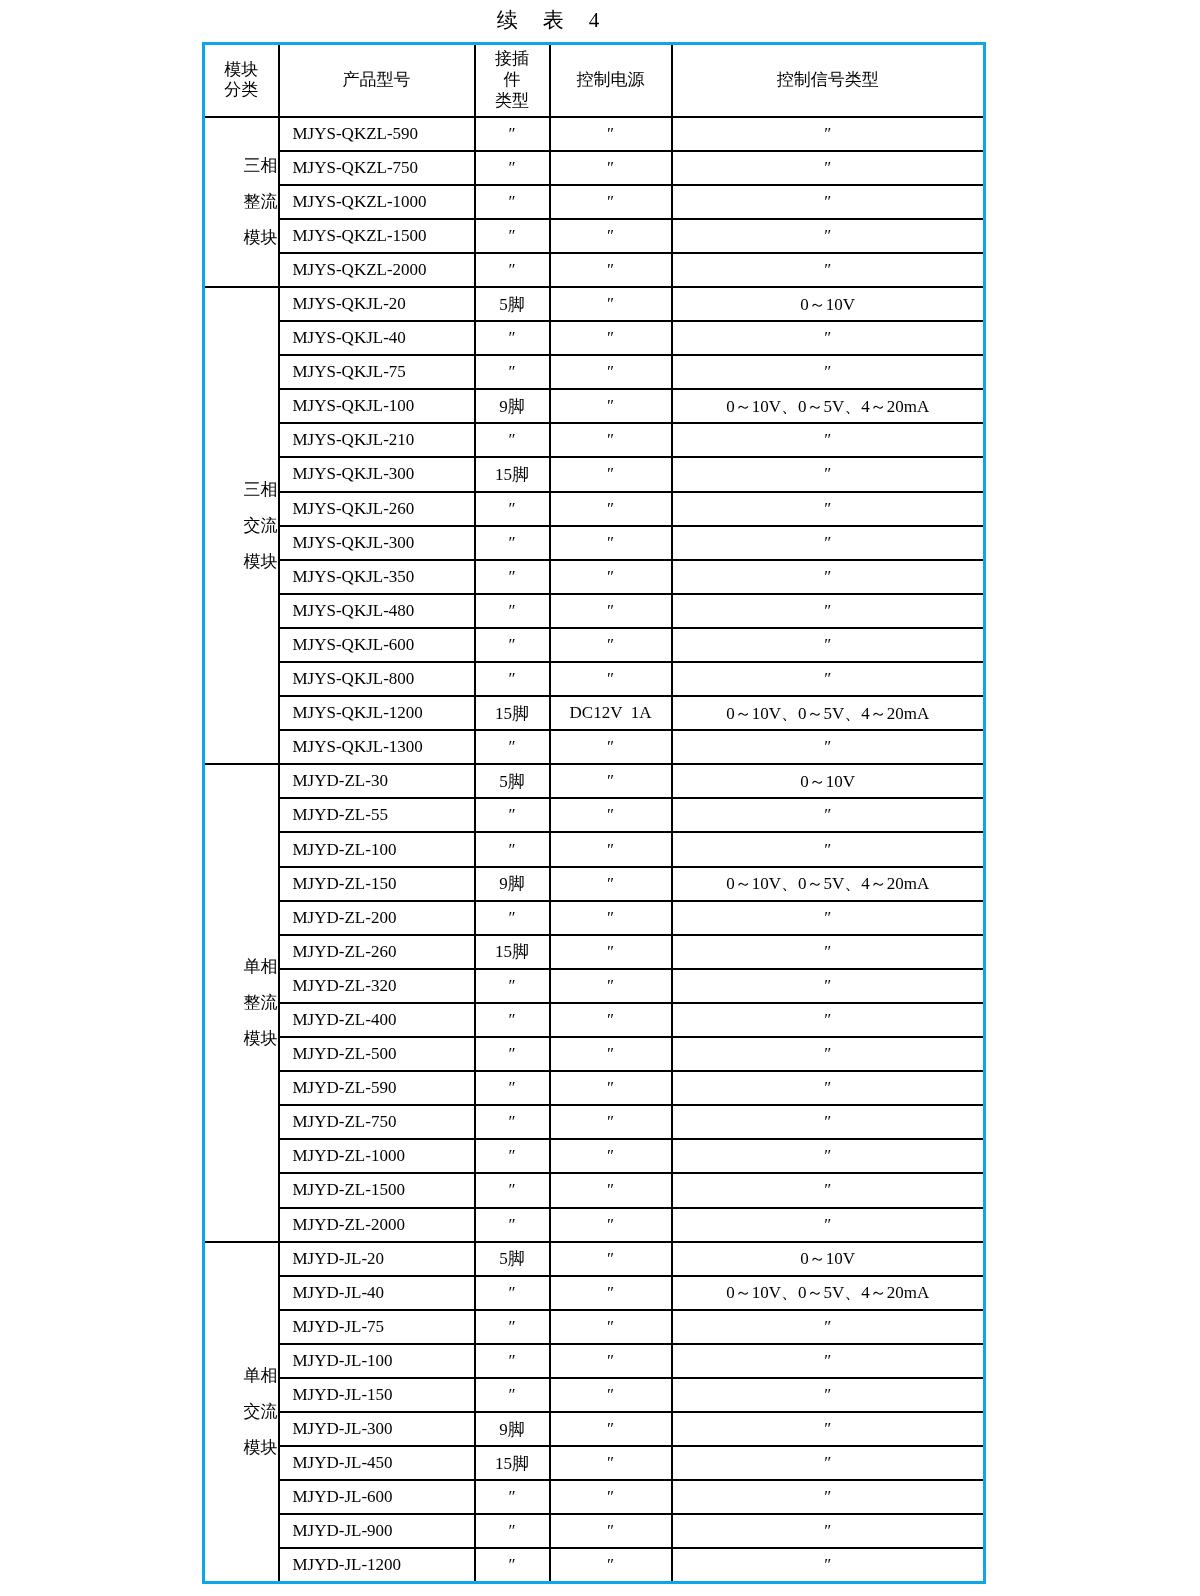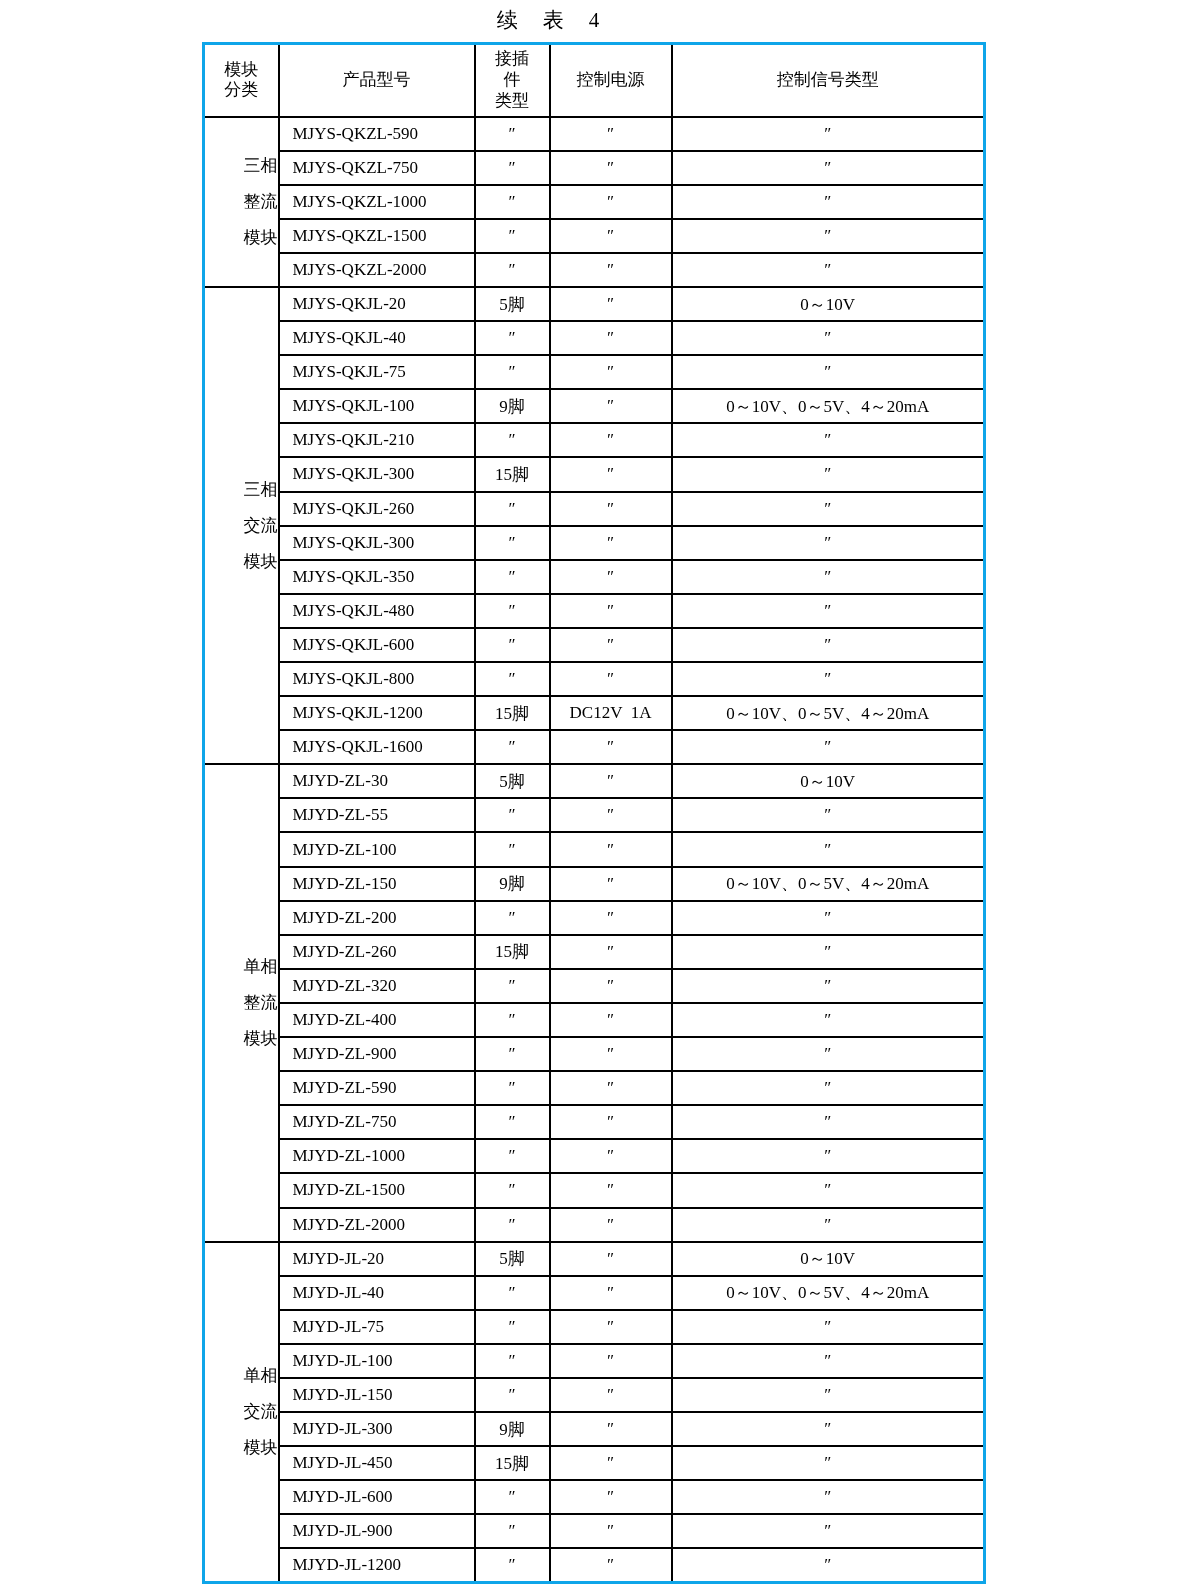--- a/index.html
+++ b/index.html
@@ -193,21 +193,21 @@
         <td class="cell-power">″</td>
         <td class="cell-signal">″</td>
       </tr>
       <tr>
         <td class="cell-model">MJYS-QKJL-1200</td>
         <td class="cell-connector">15脚</td>
         <td class="cell-power">DC12V  1A</td>
         <td class="cell-signal">0～10V、0～5V、4～20mA</td>
       </tr>
       <tr>
-        <td class="cell-model">MJYS-QKJL-1600</td>
+        <td class="cell-model">MJYS-QKJL-1300</td>
         <td class="cell-connector">″</td>
         <td class="cell-power">″</td>
         <td class="cell-signal">″</td>
       </tr>
       <tr>
         <td rowspan="14" class="group-cell">
           <div class="group-line">单相</div>
           <div class="group-line">整流</div>
           <div class="group-line">模块</div>
         </td>
@@ -252,21 +252,21 @@
         <td class="cell-power">″</td>
         <td class="cell-signal">″</td>
       </tr>
       <tr>
         <td class="cell-model">MJYD-ZL-400</td>
         <td class="cell-connector">″</td>
         <td class="cell-power">″</td>
         <td class="cell-signal">″</td>
       </tr>
       <tr>
-        <td class="cell-model">MJYD-ZL-900</td>
+        <td class="cell-model">MJYD-ZL-500</td>
         <td class="cell-connector">″</td>
         <td class="cell-power">″</td>
         <td class="cell-signal">″</td>
       </tr>
       <tr>
         <td class="cell-model">MJYD-ZL-590</td>
         <td class="cell-connector">″</td>
         <td class="cell-power">″</td>
         <td class="cell-signal">″</td>
       </tr>

